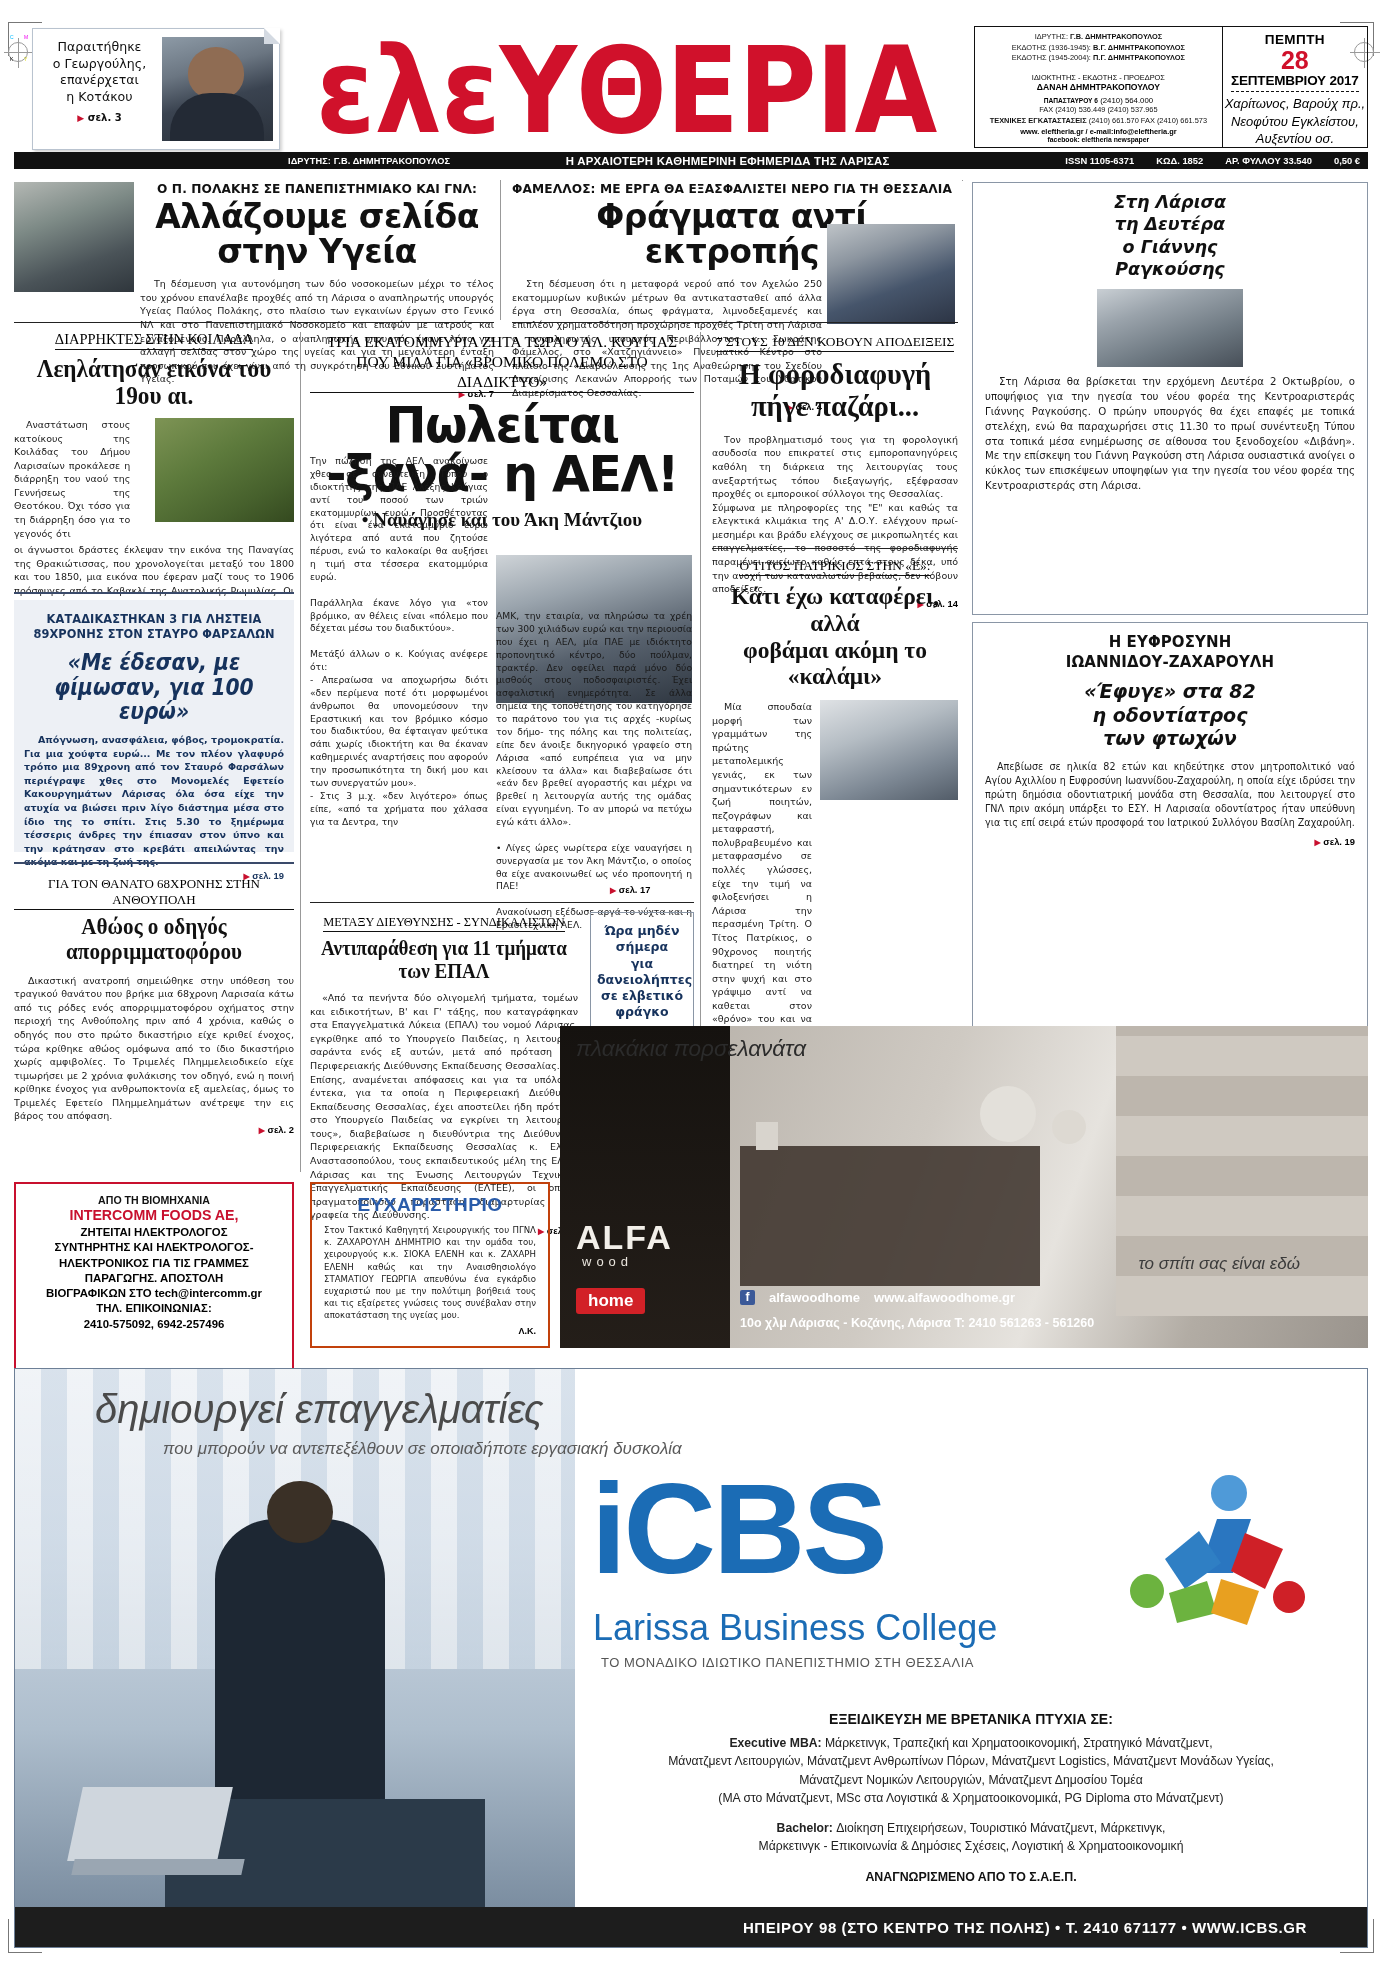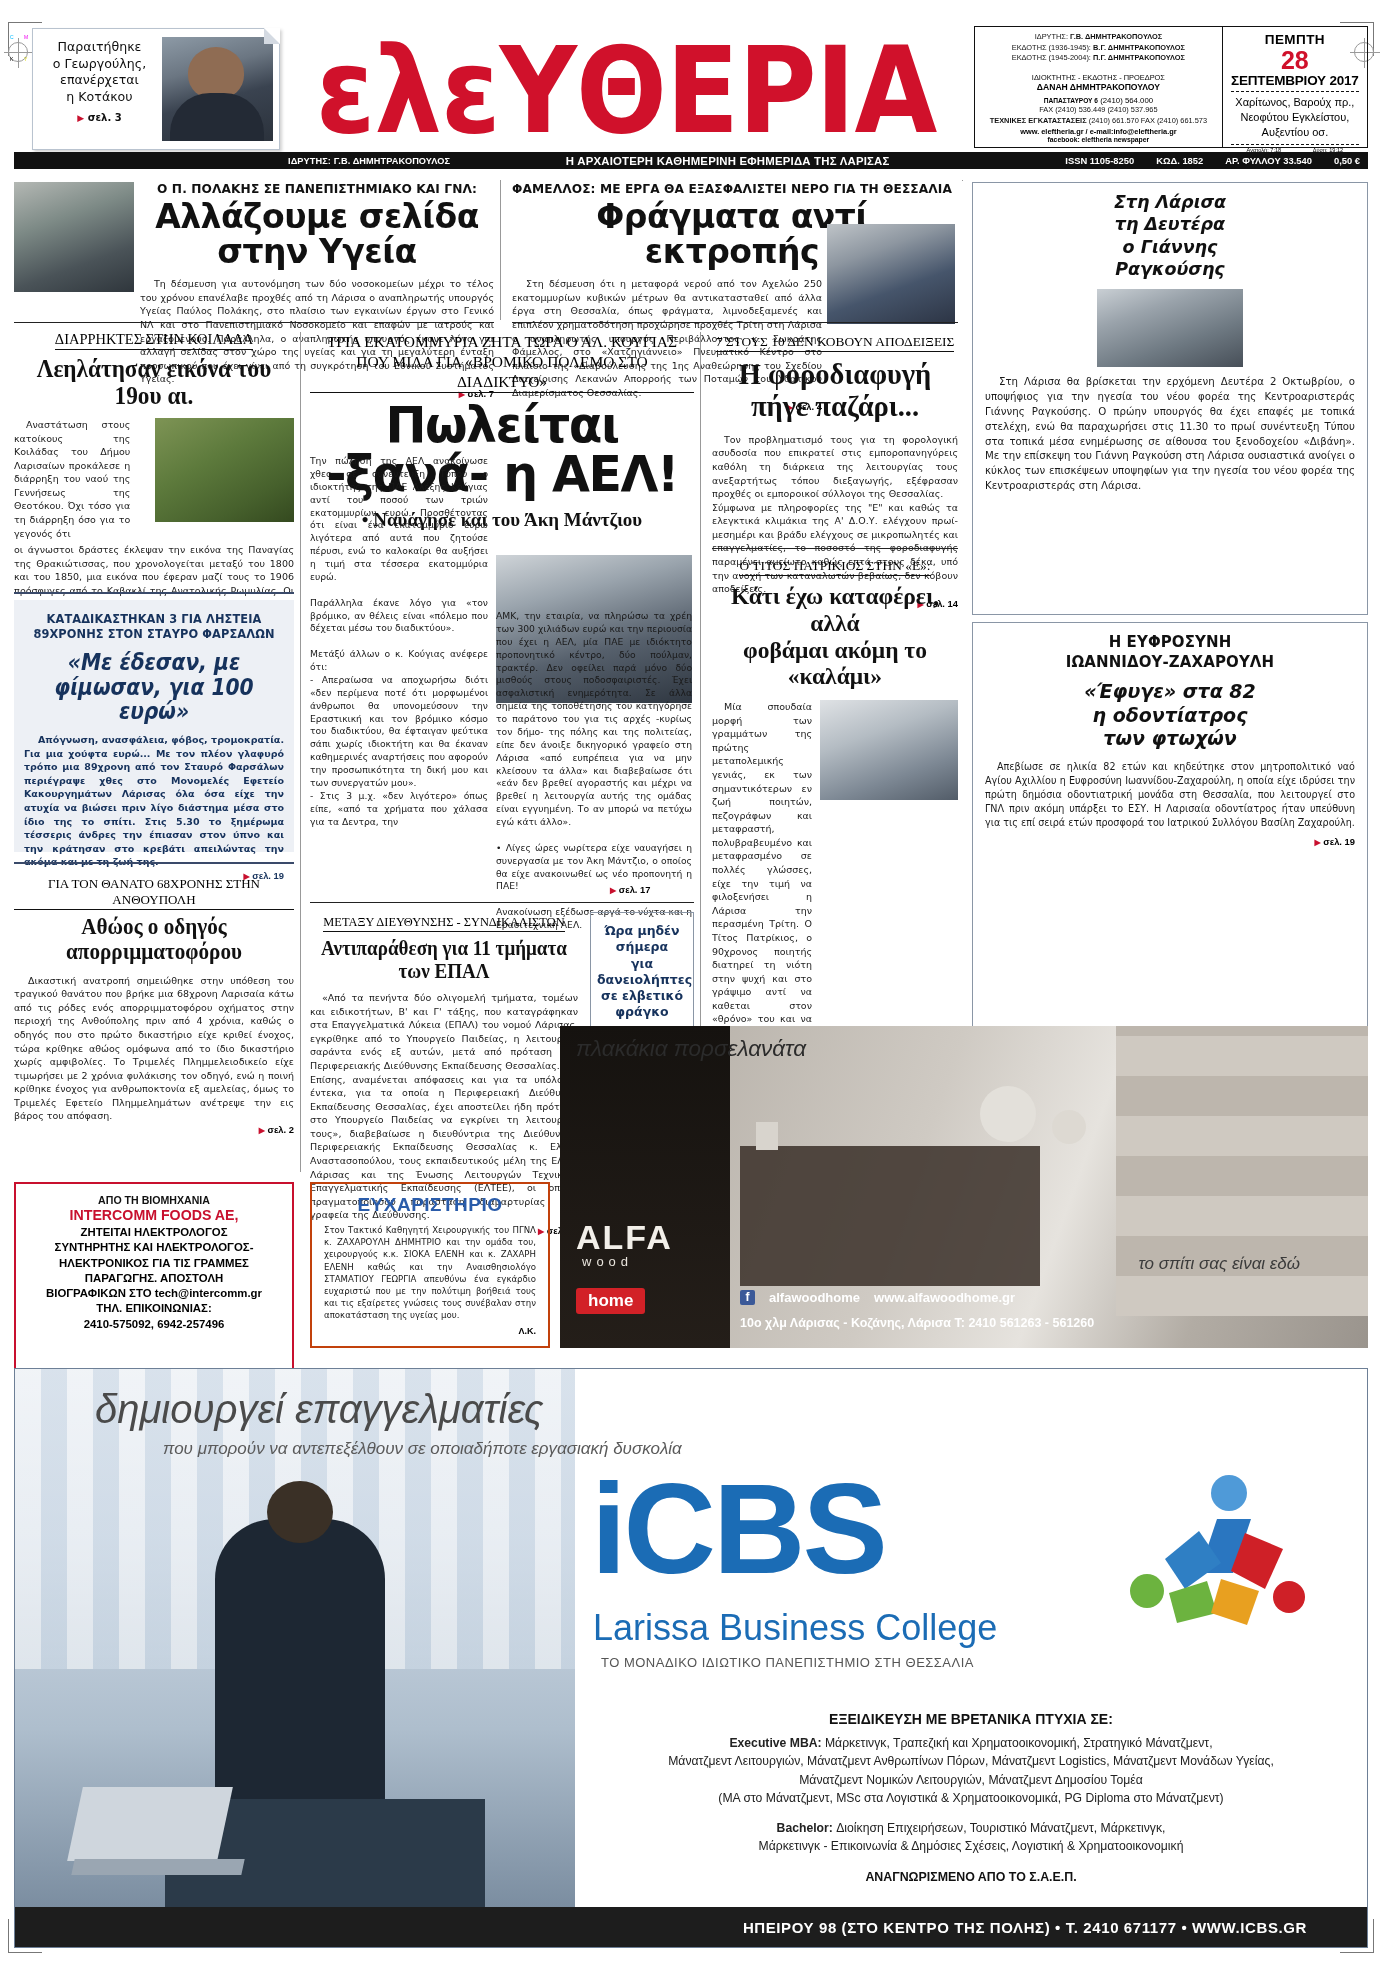--- a/index.html
+++ b/index.html
@@ -83,21 +83,21 @@
   .info-left .tel .lb { font-weight: bold; font-size: 6.6px; }
   .info-left .web { font-size: 7.4px; font-weight: bold; }
   .info-left .fb { font-size: 6.8px; font-weight: bold; }
   .info-right {
     width: 146px; border-left: 1px solid #111; text-align: center; padding-top: 5px;
   }
   .ir-day { font-size: 13.5px; font-weight: bold; letter-spacing: .4px; }
   .ir-date { font-size: 25px; font-weight: bold; color: #d0112b; line-height: 1.05; }
   .ir-month { font-size: 13.5px; font-weight: bold; letter-spacing: -.2px; }
   .ir-sep { border-top: 1px dashed #111; margin: 3px 8px; }
-  .ir-saints { font-size: 11px; line-height: 1.35; }
+  .ir-saints { font-size: 13px; line-height: 1.35; font-style: italic; }
   .ir-sun { border-top: 1px dashed #111; margin: 4px 8px 2px; font-size: 5.6px;
             display: flex; justify-content: space-around; padding-top: 2px; }
 
   
   .blackbar {
     position: absolute; left: 14px; top: 152px; width: 1354px; height: 17px;
     background: #111; color: #fff; display: flex; align-items: center;
     font-size: 9.2px; font-weight: bold;
   }
   .bb-founder { margin-left: 274px; letter-spacing: .1px; }
@@ -214,21 +214,21 @@
           <span>Δύση: 19:12</span>
         </div>
       </div>
     </div>
   </div>
 
   <div class="blackbar">
     <span class="bb-founder">ΙΔΡΥΤΗΣ: Γ.Β. ΔΗΜΗΤΡΑΚΟΠΟΥΛΟΣ</span>
     <span class="bb-tag">Η ΑΡΧΑΙΟΤΕΡΗ ΚΑΘΗΜΕΡΙΝΗ ΕΦΗΜΕΡΙΔΑ ΤΗΣ ΛΑΡΙΣΑΣ</span>
     <span class="bb-right">
-      <span>ISSN 1105-8250</span>
+      <span>ISSN 1105-6371</span>
       <span>ΚΩΔ. 1852</span>
       <span>ΑΡ. ΦΥΛΛΟΥ    33.540</span>
       <span>0,50 €</span>
     </span>
   </div>
 
   <div class="abs" style="left:14px;top:182px;width:120px;height:110px;">
     <div class="photo ph-crowd" style="width:100%;height:100%;"></div>
   </div>
   <div class="abs" style="left:140px;top:182px;width:354px;">

